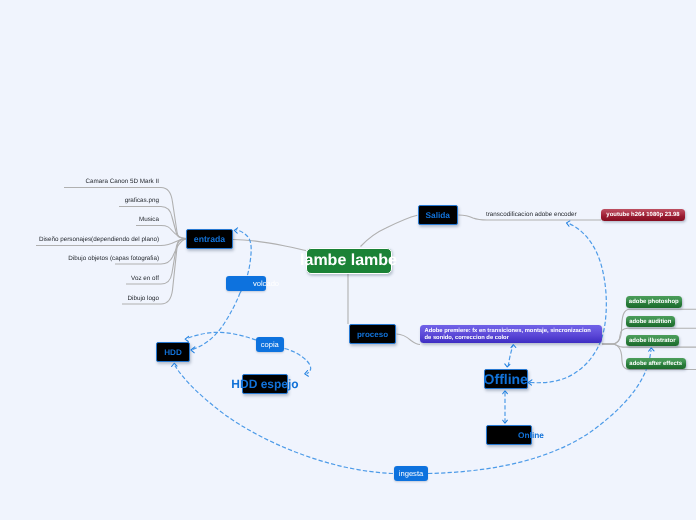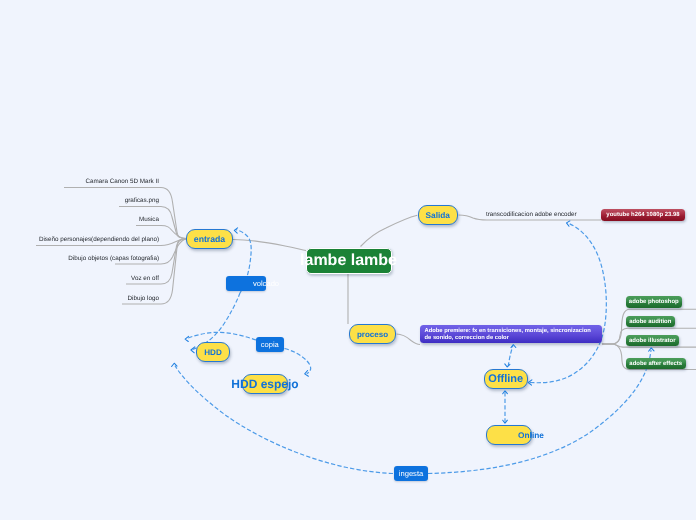--- a/index.html
+++ b/index.html
@@ -12,21 +12,21 @@
     text-rendering:geometricPrecision;
   }
   #stage{position:absolute;left:0;top:0;width:696px;height:520px;transform:translateZ(0);}
   svg#links{position:absolute;left:0;top:0;width:696px;height:520px;}
   svg#arrows{position:absolute;left:0;top:0;width:696px;height:520px;z-index:5;pointer-events:none;}
 
   .node{position:absolute;box-sizing:border-box;white-space:nowrap;
         display:flex;align-items:center;justify-content:center;}
 
   .n-white{
-    background:#fde047;border:1.9px solid #2678d2;border-radius:9px;
+    background:#000000;border:1.9px solid #2678d2;border-radius:2px;
     color:#1272d8;font-weight:bold;
     box-shadow:1px 2px 3px rgba(40,60,90,.30);
   }
   .n-root{
     background:#1b8236;border:1.3px solid #ffffff;border-radius:5px;
     color:#ffffff;font-weight:bold;
     box-shadow:1px 1.5px 2.5px rgba(40,60,90,.26);
   }
   .n-rel{
     background:#0d72de;border-radius:3px;color:#ffffff;
@@ -167,29 +167,29 @@
     </div>
 
  <div class="node n-white" style="left:417.5px;top:205px;width:40.5px;height:20px;font-size:8.3px;">
       <span>Salida</span>
     </div>
 
  <div class="node n-white" style="left:349px;top:324px;width:47px;height:20px;font-size:8px;">
       <span>proceso</span>
     </div>
 
- <div class="node n-white" style="left:156px;top:342px;width:34px;height:20px;font-size:8.1px;margin-left:40px;">
+ <div class="node n-white" style="left:156px;top:342px;width:34px;height:20px;font-size:8.1px;">
       <span>HDD</span>
     </div>
 
  <div class="node n-white" style="left:242px;top:374px;width:46px;height:20px;font-size:12px;">
       <span>HDD espejo</span>
     </div>
 
- <div class="node n-white" style="left:484px;top:369px;width:43.5px;height:19.5px;font-size:11px;">
+ <div class="node n-white" style="left:484px;top:369px;width:43.5px;height:19.5px;font-size:14px;">
       <span>Offline</span>
     </div>
 
  <div class="node n-white" style="left:486px;top:425px;width:42px;height:20px;font-size:8.3px;padding-left:44px;">
       <span>Online</span>
     </div>
 
  <div class="node n-text" style="left:486px;top:208.5px;width:90px;height:12px;justify-content:flex-start;font-size:6.3px;">
       <span>transcodificacion adobe encoder</span>
     </div>

